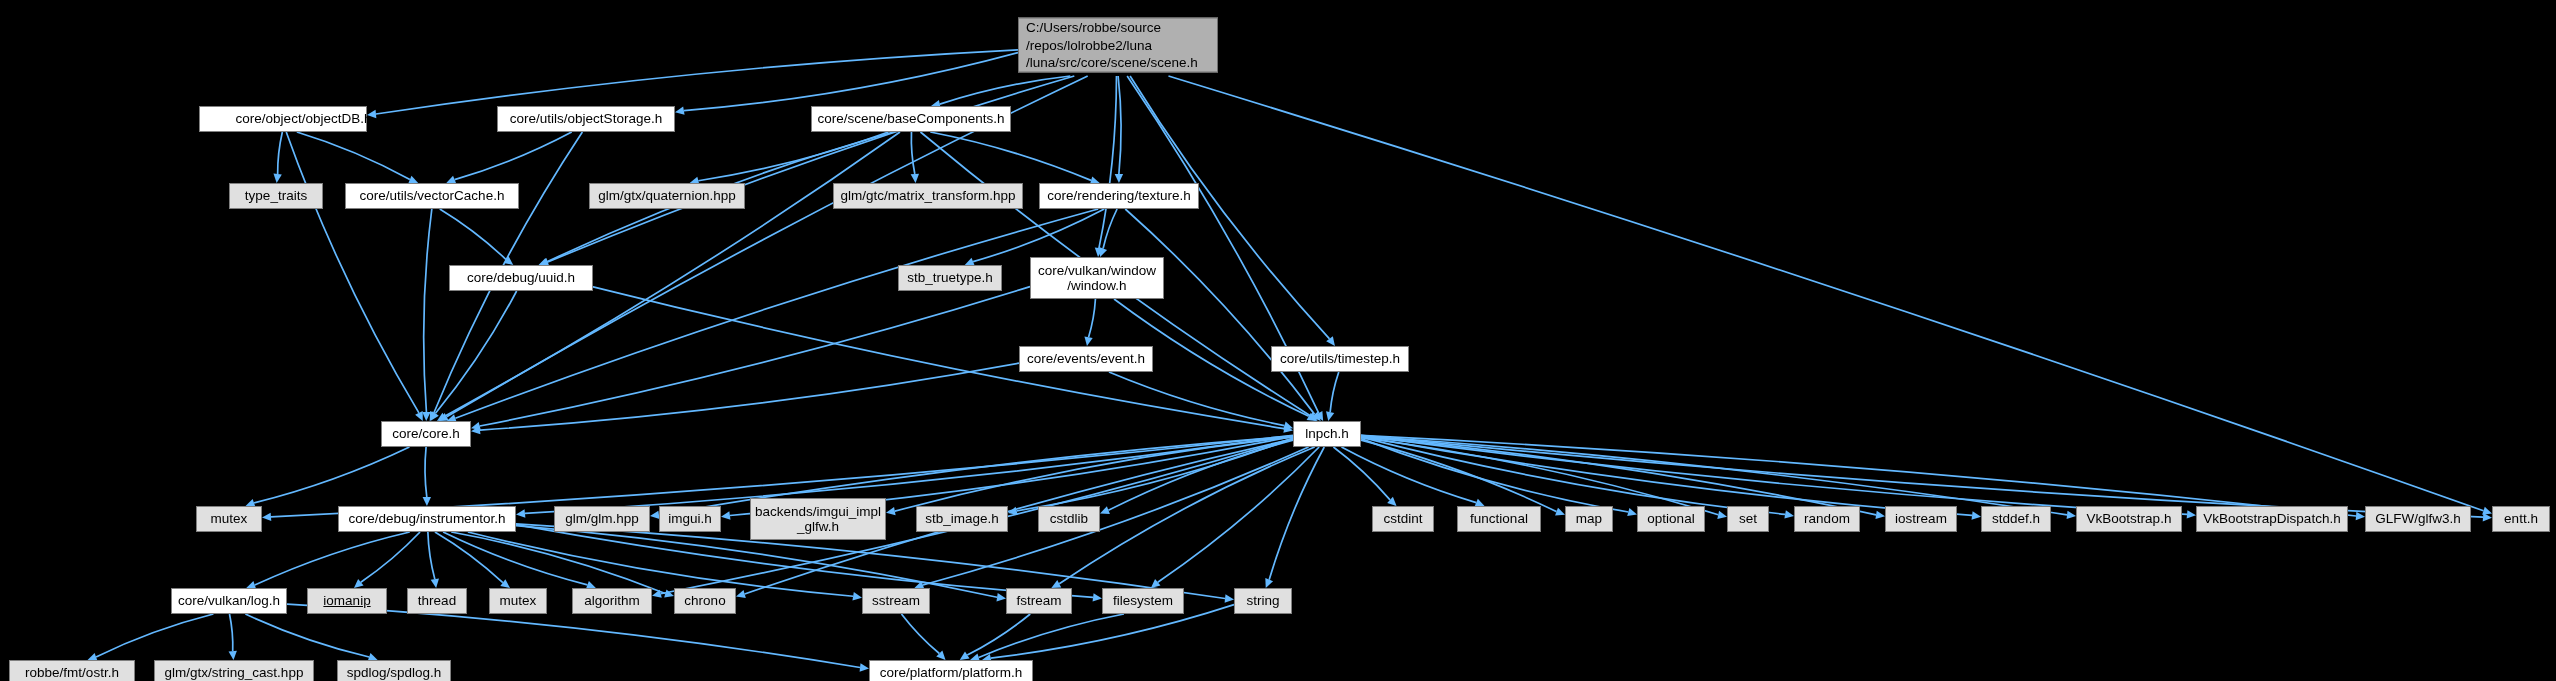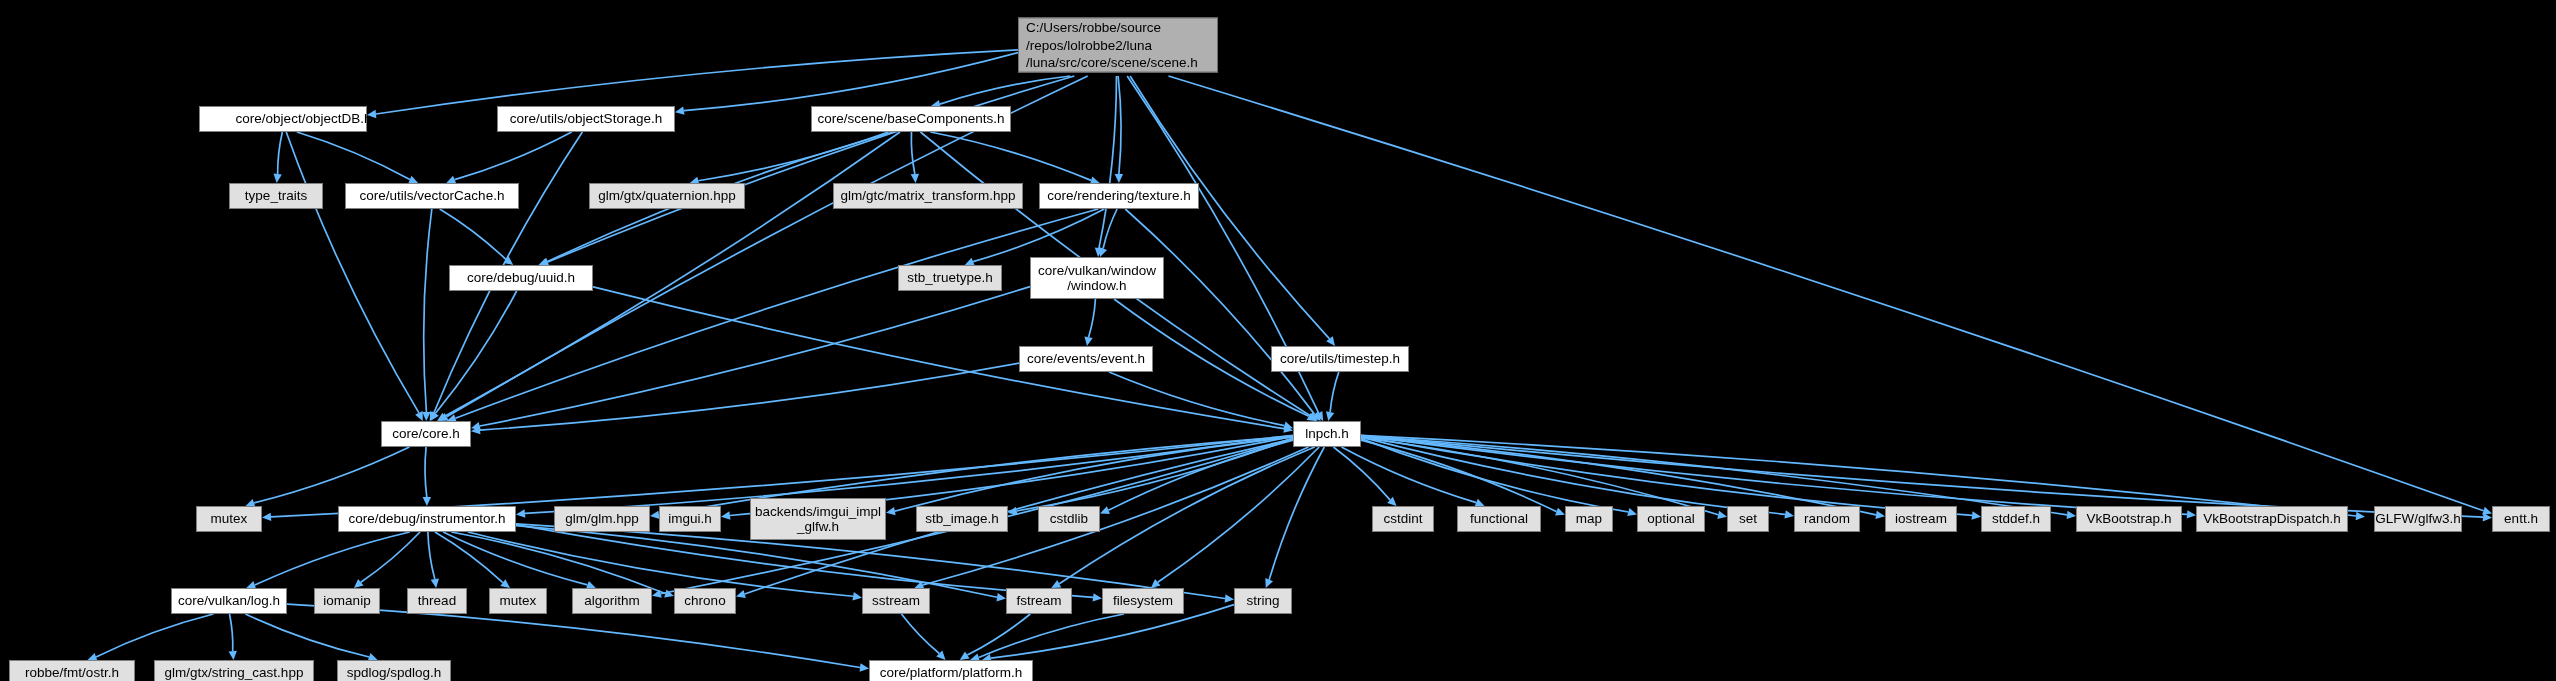--- a/index.html
+++ b/index.html
@@ -240,24 +240,24 @@
       <div class="node sys" style="left: 1403px; top: 519px; width: 62px; height: 26px;"><span class="lbl">cstdint</span></div>
       <div class="node sys" style="left: 1499px; top: 519px; width: 84px; height: 26px;"><span class="lbl">functional</span></div>
       <div class="node sys" style="left: 1589px; top: 519px; width: 48px; height: 26px;"><span class="lbl">map</span></div>
       <div class="node sys" style="left: 1671px; top: 519px; width: 68px; height: 26px;"><span class="lbl">optional</span></div>
       <div class="node sys" style="left: 1748px; top: 519px; width: 42px; height: 26px;"><span class="lbl">set</span></div>
       <div class="node sys" style="left: 1827px; top: 519px; width: 66px; height: 26px;"><span class="lbl">random</span></div>
       <div class="node sys" style="left: 1921px; top: 519px; width: 72px; height: 26px;"><span class="lbl">iostream</span></div>
       <div class="node sys" style="left: 2016px; top: 519px; width: 70px; height: 26px;"><span class="lbl">stddef.h</span></div>
       <div class="node sys" style="left: 2129px; top: 519px; width: 106px; height: 26px;"><span class="lbl">VkBootstrap.h</span></div>
       <div class="node sys" style="left: 2272px; top: 519px; width: 152px; height: 26px;"><span class="lbl">VkBootstrapDispatch.h</span></div>
-      <div class="node sys" style="left: 2418px; top: 519px; width: 88px; height: 26px;"><span class="lbl">GLFW/glfw3.h</span></div>
+      <div class="node sys" style="left: 2418px; top: 519px; width: 106px; height: 26px;"><span class="lbl">GLFW/glfw3.h</span></div>
       <div class="node sys" style="left: 2521px; top: 519px; width: 58px; height: 26px;"><span class="lbl">entt.h</span></div>
       <div class="node proj" style="left: 229px; top: 601px; width: 116px; height: 26px;"><span class="lbl">core/vulkan/log.h</span></div>
-      <div class="node sys" style="left: 347px; top: 601px; width: 66px; height: 26px;"><span class="lbl">iomanip</span></div>
+      <div class="node sys" style="left: 347px; top: 601px; width: 80px; height: 26px; text-decoration: underline;"><span class="lbl">iomanip</span></div>
       <div class="node sys" style="left: 437px; top: 601px; width: 60px; height: 26px;"><span class="lbl">thread</span></div>
       <div class="node sys" style="left: 518px; top: 601px; width: 58px; height: 26px;"><span class="lbl">mutex</span></div>
       <div class="node sys" style="left: 612px; top: 601px; width: 80px; height: 26px;"><span class="lbl">algorithm</span></div>
       <div class="node sys" style="left: 705px; top: 601px; width: 62px; height: 26px;"><span class="lbl">chrono</span></div>
       <div class="node sys" style="left: 896px; top: 601px; width: 68px; height: 26px;"><span class="lbl">sstream</span></div>
       <div class="node sys" style="left: 1039px; top: 601px; width: 66px; height: 26px;"><span class="lbl">fstream</span></div>
       <div class="node sys" style="left: 1143px; top: 601px; width: 82px; height: 26px;"><span class="lbl">filesystem</span></div>
       <div class="node sys" style="left: 1263px; top: 601px; width: 58px; height: 26px;"><span class="lbl">string</span></div>
       <div class="node sys" style="left: 72px; top: 673px; width: 126px; height: 26px;"><span class="lbl">robbe/fmt/ostr.h</span></div>
       <div class="node sys" style="left: 234px; top: 673px; width: 160px; height: 26px;"><span class="lbl">glm/gtx/string_cast.hpp</span></div>

